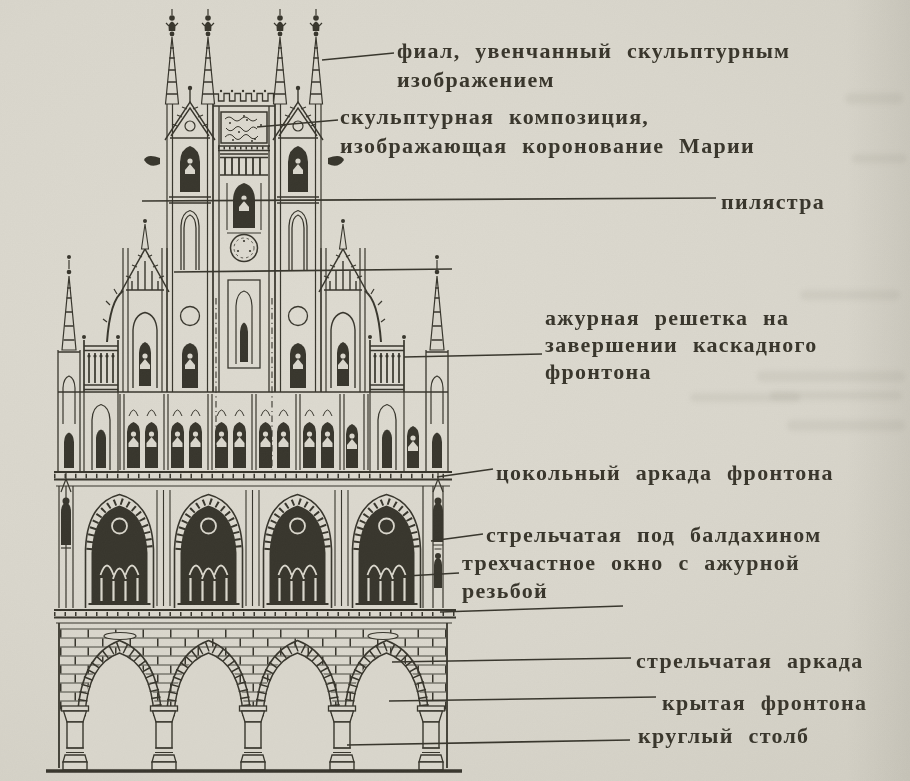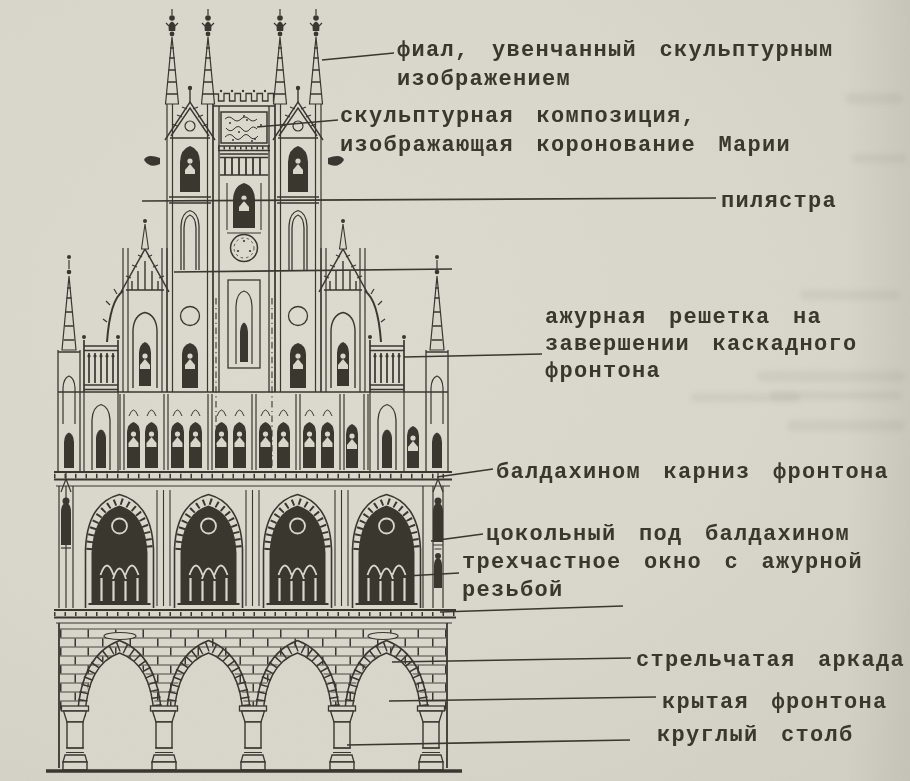--- a/index.html
+++ b/index.html
@@ -4,21 +4,21 @@
 <style>
   :root{
     --paper:#dad7cd; --ink:#37352c; --text:#3a372d;
   }
   html,body{margin:0;padding:0;background:#b9b6ab;}
   .page{
     position:relative; width:910px; height:781px; overflow:hidden;
     background:
       linear-gradient(to right, rgba(0,0,0,0) 93%, rgba(90,87,75,.10) 100%),
       radial-gradient(ellipse at 35% 40%, #dedbd1 0%, var(--paper) 55%, #d2cfc4 100%);
-    font-family:Liberation Mono, monospace;
+    font-family:Liberation Serif, serif;
   }
   .page svg{position:absolute;left:0;top:0;}
   .s{stroke:var(--ink);fill:none;stroke-linecap:butt;}
   .sf{stroke:var(--ink);fill:var(--paper);}
   .f{fill:var(--ink);stroke:none;}
   .pf{fill:var(--paper);stroke:none;}
   .ps{stroke:var(--paper);fill:none;}
   .label{
     position:absolute; color:var(--text); font-size:22px; font-weight:700;
     letter-spacing:1.3px; word-spacing:8px; line-height:29px; white-space:nowrap;
@@ -340,26 +340,26 @@
     <line x1="347" y1="745" x2="630" y2="740"></line>
   </g>
 
   <rect width="910" height="781" filter="url(#grain)"></rect>
 </svg>
 
 <div class="label" style="left:397px; top:36px;">фиал, увенчанный скульптурным<br>изображением</div>
 <div class="label" style="left:340px; top:102px;">скульптурная композиция,<br>изображающая коронование Марии</div>
 <div class="label" style="left:721px; top:187px;">пилястра</div>
 <div class="label lh27" style="left:545px; top:304px;">ажурная решетка на<br>завершении каскадного<br>фронтона</div>
-<div class="label" style="left:496px; top:458px;">балдахином карниз фронтона</div>
-<div class="label" style="left:486px; top:520px;">цокольный под балдахином</div>
+<div class="label" style="left:496px; top:458px;">цокольный аркада фронтона</div>
+<div class="label" style="left:486px; top:520px;">стрельчатая под балдахином</div>
 <div class="label lh28" style="left:462px; top:549px;">трехчастное окно с ажурной<br>резьбой</div>
 <div class="label" style="left:636px; top:646px;">стрельчатая аркада</div>
 <div class="label" style="left:662px; top:688px;">крытая фронтона</div>
-<div class="label" style="left:638px; top:721px;margin-left:19px;">круглый столб</div>
+<div class="label" style="left:638px; top:721px;">круглый столб</div>
 
 <div class="smudge" style="left:845px; top:93px;  width:58px;  height:11px;"></div>
 <div class="smudge" style="left:852px; top:154px; width:55px;  height:9px;"></div>
 <div class="smudge" style="left:800px; top:290px; width:100px; height:10px;"></div>
 <div class="smudge" style="left:757px; top:371px; width:148px; height:11px;"></div>
 <div class="smudge" style="left:770px; top:391px; width:132px; height:9px;"></div>
 <div class="smudge" style="left:690px; top:393px; width:110px; height:9px;"></div>
 <div class="smudge" style="left:787px; top:420px; width:118px; height:11px;"></div>
 
 </div>

